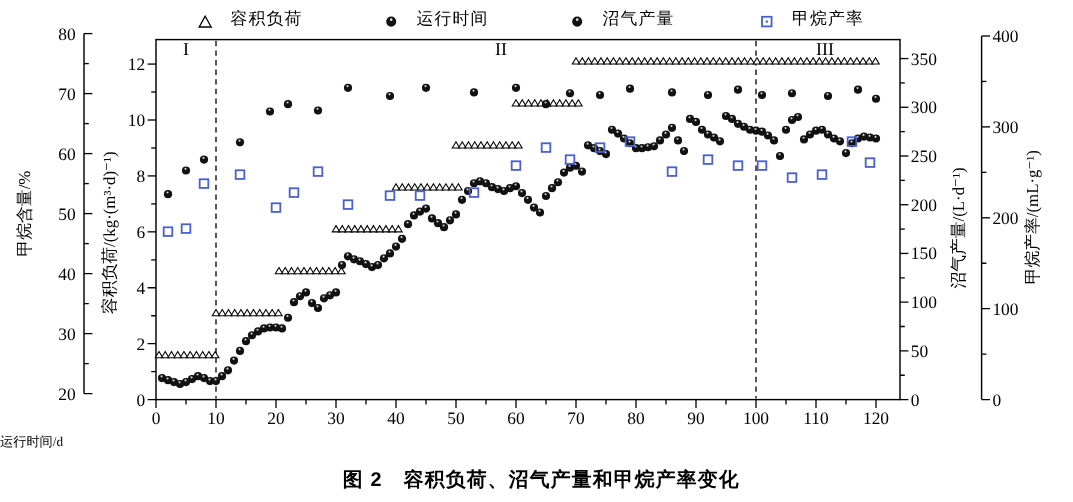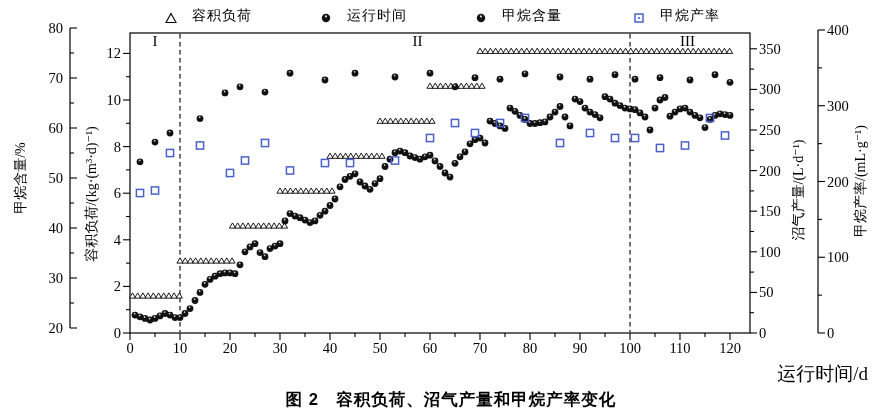--- a/index.html
+++ b/index.html
@@ -14,21 +14,21 @@
   }
   .legend-item span { font-size:14px; letter-spacing:1px; white-space:nowrap; }
   .mk { display:block; }
   .chart-svg { position:absolute; left:0; top:0; }
   .vlabel {
     position:absolute; white-space:nowrap; font-size:14px;
     transform:translate(-50%,-50%) rotate(-90deg);
   }
   .xlabel {
     position:absolute; left:0; top:361px; width:868px;
-    text-align:right; font-size:19px;
+    text-align:left; font-size:11px;
   }
   .caption {
     position:absolute; left:4px; top:389px; width:894px; text-align:center;
     font-weight:bold; font-size:16.5px; letter-spacing:1px;
     font-family:"Liberation Sans","DejaVu Sans",sans-serif;
   }
 </style>
 </head>
 <body>
 
@@ -46,21 +46,21 @@
         <circle cx="7" cy="7" r="4.2" fill="#111"></circle>
           <circle cx="7" cy="5.4" r="1.1" fill="#fff" opacity="0.85"></circle>
       </svg>
       <span>运行时间</span>
     </div>
     <div class="legend-item" style="left:474px">
       <svg class="mk" width="14" height="14">
         <circle cx="7" cy="7" r="4.2" fill="#111"></circle>
           <circle cx="7" cy="5.4" r="1.1" fill="#fff" opacity="0.85"></circle>
       </svg>
-      <span>甲烷含量</span>
+      <span>沼气产量</span>
     </div>
     <div class="legend-item" style="left:632px">
       <svg class="mk" width="14" height="14">
         <rect x="3" y="3" width="8" height="8" fill="#fff" stroke="#4a60cc" stroke-width="1.5"></rect>
         <rect x="6.1" y="6.1" width="1.8" height="1.8" fill="#4a60cc"></rect>
       </svg>
       <span>甲烷产率</span>
     </div>
   </div>
 

